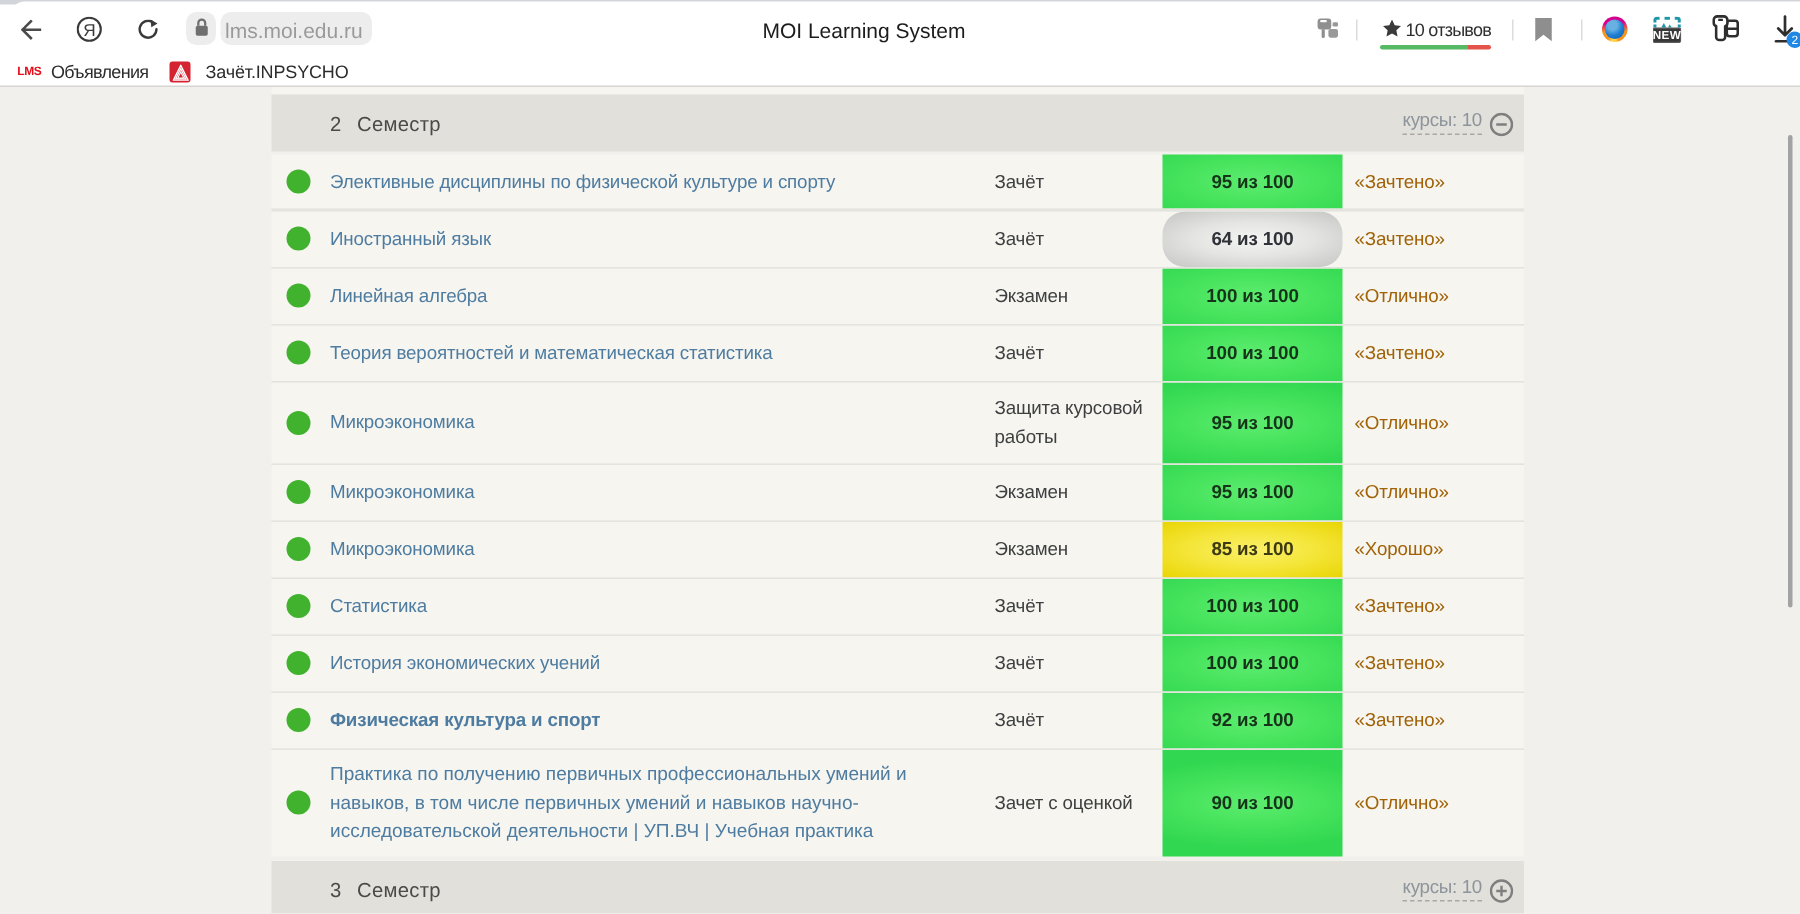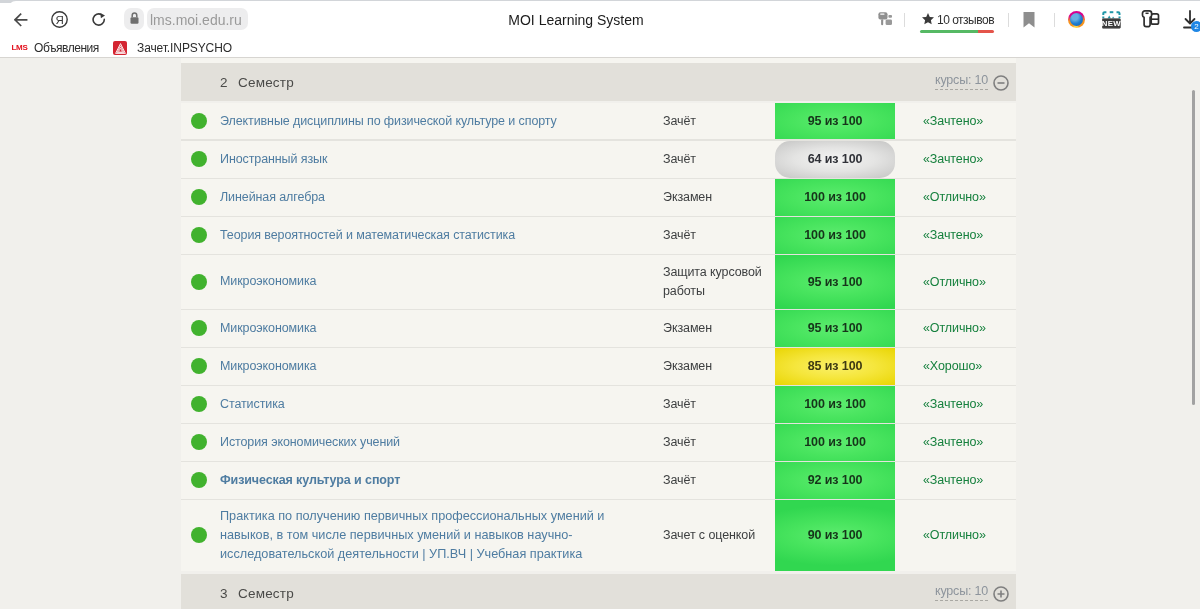--- a/index.html
+++ b/index.html
@@ -36,21 +36,21 @@
   .kursy { position:absolute; right:28px; font-size:12.5px; letter-spacing:-0.2px; color:#8d949c; border-bottom:1.5px dashed #a9a8a3; padding-bottom:2px; }
   .circbtn { position:absolute; right:7px; }
 
   .dot { position:absolute; left:10.5px; width:16px; height:16px; border-radius:50%; background:#41b22e; }
   .title { position:absolute; left:39px; font-size:12.5px; letter-spacing:-0.1px; color:#4e7ca1; line-height:19px; }
   .etype { position:absolute; left:482px; font-size:12.5px; letter-spacing:-0.1px; color:#3d3f40; line-height:18.5px; }
   .score { position:absolute; left:594px; width:120px; text-align:center; font-size:12.5px; letter-spacing:-0.1px; font-weight:bold; color:#16341a; }
   .score.g { background:radial-gradient(ellipse 95px 30px at 50% 50%, #5dec6f 0%, #48e45e 45%, #31d750 100%); }
   .score.s { background:radial-gradient(ellipse 90px 26px at 50% 50%, #f4f4f3 0%, #e4e4e3 45%, #c3c3c2 100%); color:#303238; }
   .score.y { background:radial-gradient(ellipse 90px 26px at 50% 50%, #faf069 0%, #f5e63c 45%, #e8d400 100%); color:#3e3a12; }
-  .grade { position:absolute; left:722px; font-size:12.5px; letter-spacing:-0.1px; color:#15803d;margin-left:20px; }
+  .grade { position:absolute; left:722px; font-size:12.5px; letter-spacing:-0.1px; color:#a16207; }
   .cc { display:flex; align-items:center; }
   .dotc { padding-left:10px; }
 
   #scrollbar { position:absolute; left:1191.5px; top:90px; width:3px; height:315px; background:#a2a2a2; border-radius:2px; }
 </style>
 </head>
 <body>
   <div class="abs" id="tabstrip"></div>
   <div class="abs" id="tab"></div>
   <div class="abs" id="toolbar"></div>
@@ -129,21 +129,21 @@
 
   <div class="abs" id="bmbar"></div>
   <div id="lmsfav">LMS</div>
   <div id="bm1">Объявления</div>
   <div id="psyicon"></div>
   <svg class="abs" style="left:114.5px;top:42.5px" width="11" height="11" viewBox="0 0 11 11">
     <path d="M5.5 0.6 L10.4 10.4 H0.6 Z" fill="none" stroke="#fff" stroke-width="0.9"></path>
     <path d="M5.5 2.8 L8.9 9.6 H2.1 Z" fill="none" stroke="#fff" stroke-width="0.8"></path>
     <path d="M5.5 5 L7.5 9 H3.5 Z" fill="none" stroke="#fff" stroke-width="0.7"></path>
   </svg>
-  <div id="bm2">Зачет.INPSYCHO</div>
+  <div id="bm2">Зачёт.INPSYCHO</div>
 
   <div class="abs" id="page"></div>
   <div class="trow" style="top:58px;height:4.5px;"></div>
 
   <div class="band" style="top:63px;height:38px;">
     <div class="bandnum" style="top:12px;">2</div>
     <div class="bandword" style="top:12px;">Семестр</div>
     <div class="kursy" style="top:10px;">курсы: 10</div>
     <svg class="circbtn" style="top:11.5px" width="16" height="16" viewBox="0 0 16 16">
       <circle cx="8" cy="8" r="7" fill="none" stroke="#7f7f7f" stroke-width="1.6"></circle>

